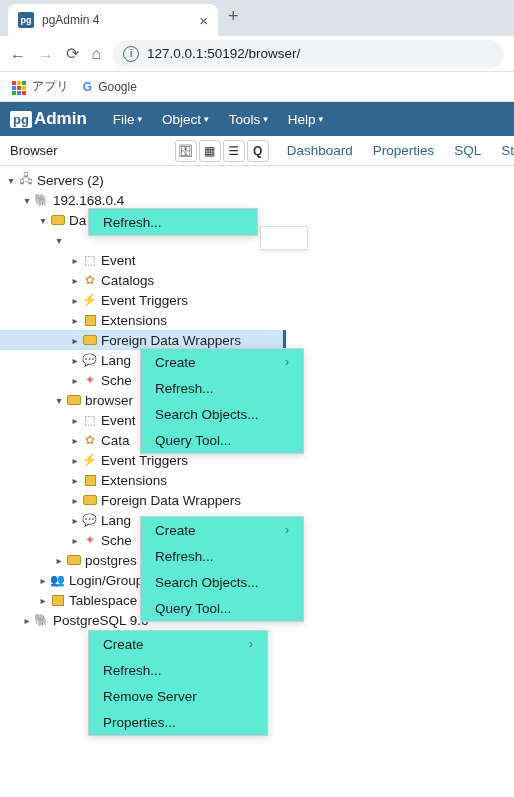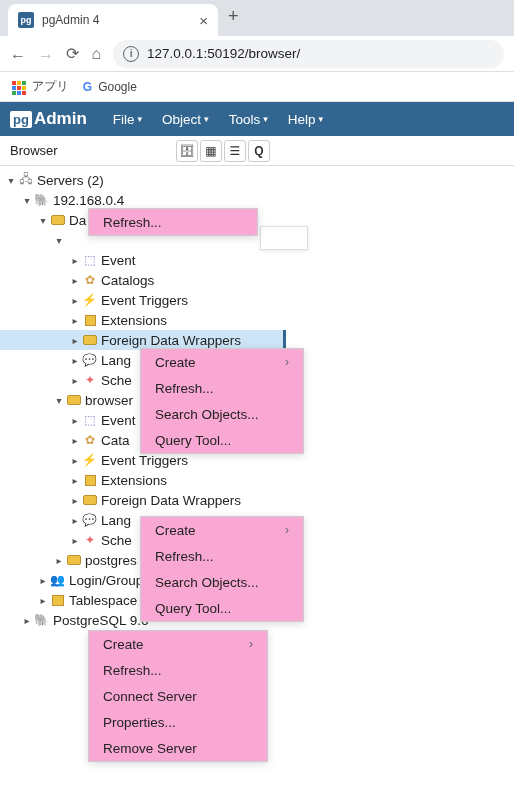--- a/index.html
+++ b/index.html
@@ -39,21 +39,21 @@
 
 
 .tree { position: relative; padding-top: 4px; font-size: 13.5px; color: #222; }
 .trow { height: 20px; display: flex; align-items: center; white-space: nowrap; }
 .trow.sel { background: #cde5f7; border-right: 3px solid #326690; width: 286px; }
 .exp { width: 14px; text-align: center; color: #555; font-size: 10px; user-select: none; }
 .ic { width: 16px; height: 16px; display: flex; align-items: center; justify-content: center; margin-right: 3px; font-size: 12px; }
 .ic-server { color: #848484; } .ic-pg { color: #326690; } .ic-db { width:14px;height:10px;background:#f0c244;border:1px solid #b8922e;border-radius:2px; } .ic-cast { color:#8a6fc5; } .ic-cat { color:#d4a04a; } .ic-evt { color:#4aa3c4; } .ic-ext{width:11px;height:11px;background:#f0c244;border:1px solid #b8922e;} .ic-fdw{width:14px;height:10px;background:#f0c244;border:1px solid #b8922e;border-radius:2px;} .ic-lang{color:#4aa3c4;} .ic-sch{color:#e86c6c;} .ic-login{color:#666;} .ic-ts{width:12px;height:11px;background:#f0c244;border:1px solid #b8922e;} .ic-pgx{color:#c44;}
 
 
-.ctx { position: absolute; background: #f9a8d4; border: 1px solid #ccc; box-shadow: 0 2px 8px rgba(0,0,0,0.15); font-size: 13.5px; color: #222; z-index: 10; }
+.ctx { position: absolute; background: #5eead4; border: 1px solid #ccc; box-shadow: 0 2px 8px rgba(0,0,0,0.15); font-size: 13.5px; color: #222; z-index: 10; }
 .ctx .mi { height: 26px; display: flex; align-items: center; padding: 0 14px; justify-content: space-between; }
 .ctx .sub { font-size: 12px; color: #666; }
 
 .floatbox { position: absolute; background: #fff; border: 1px solid #e0e0e0; box-shadow: 0 1px 4px rgba(0,0,0,0.1); }
 </style>
 </head>
 <body>
 
 <div class="tab-strip">
   <div class="tab">
@@ -120,20 +120,26 @@
 </div>
 
 <div class="panel-row">
   <div class="browser-title">Browser</div>
   <div class="toolbar">
     <div class="tbtn">🗄</div>
     <div class="tbtn">▦</div>
     <div class="tbtn">☰</div>
     <div class="tbtn" style="font-weight:bold">Q</div>
   </div>
+  <div class="right-tabs">
+    <span>Dashboard</span>
+    <span>Properties</span>
+    <span>SQL</span>
+    <span>St</span>
+  </div>
 </div>
 
 <div class="tree">
   <div class="trow" style="padding-left:4px">
       <span class="exp">▾</span>
       <span class="ic ic-server">🖧</span>
       <span>Servers (2)</span>
     </div>
   <div class="trow" style="padding-left:20px">
       <span class="exp">▾</span>
@@ -303,21 +309,18 @@
 
 <div class="ctx" style="left:88px;top:630px;width:180px">
   <div class="mi">
       <span>Create</span>
       <span class="sub">›</span>
     </div>
   <div class="mi">
       <span>Refresh...</span>
     </div>
   <div class="mi">
-      <span>Connect Server</span>
+      <span>Remove Server</span>
     </div>
   <div class="mi">
       <span>Properties...</span>
     </div>
-  <div class="mi">
-      <span>Remove Server</span>
-    </div>
 </div>
 
 </body></html>

